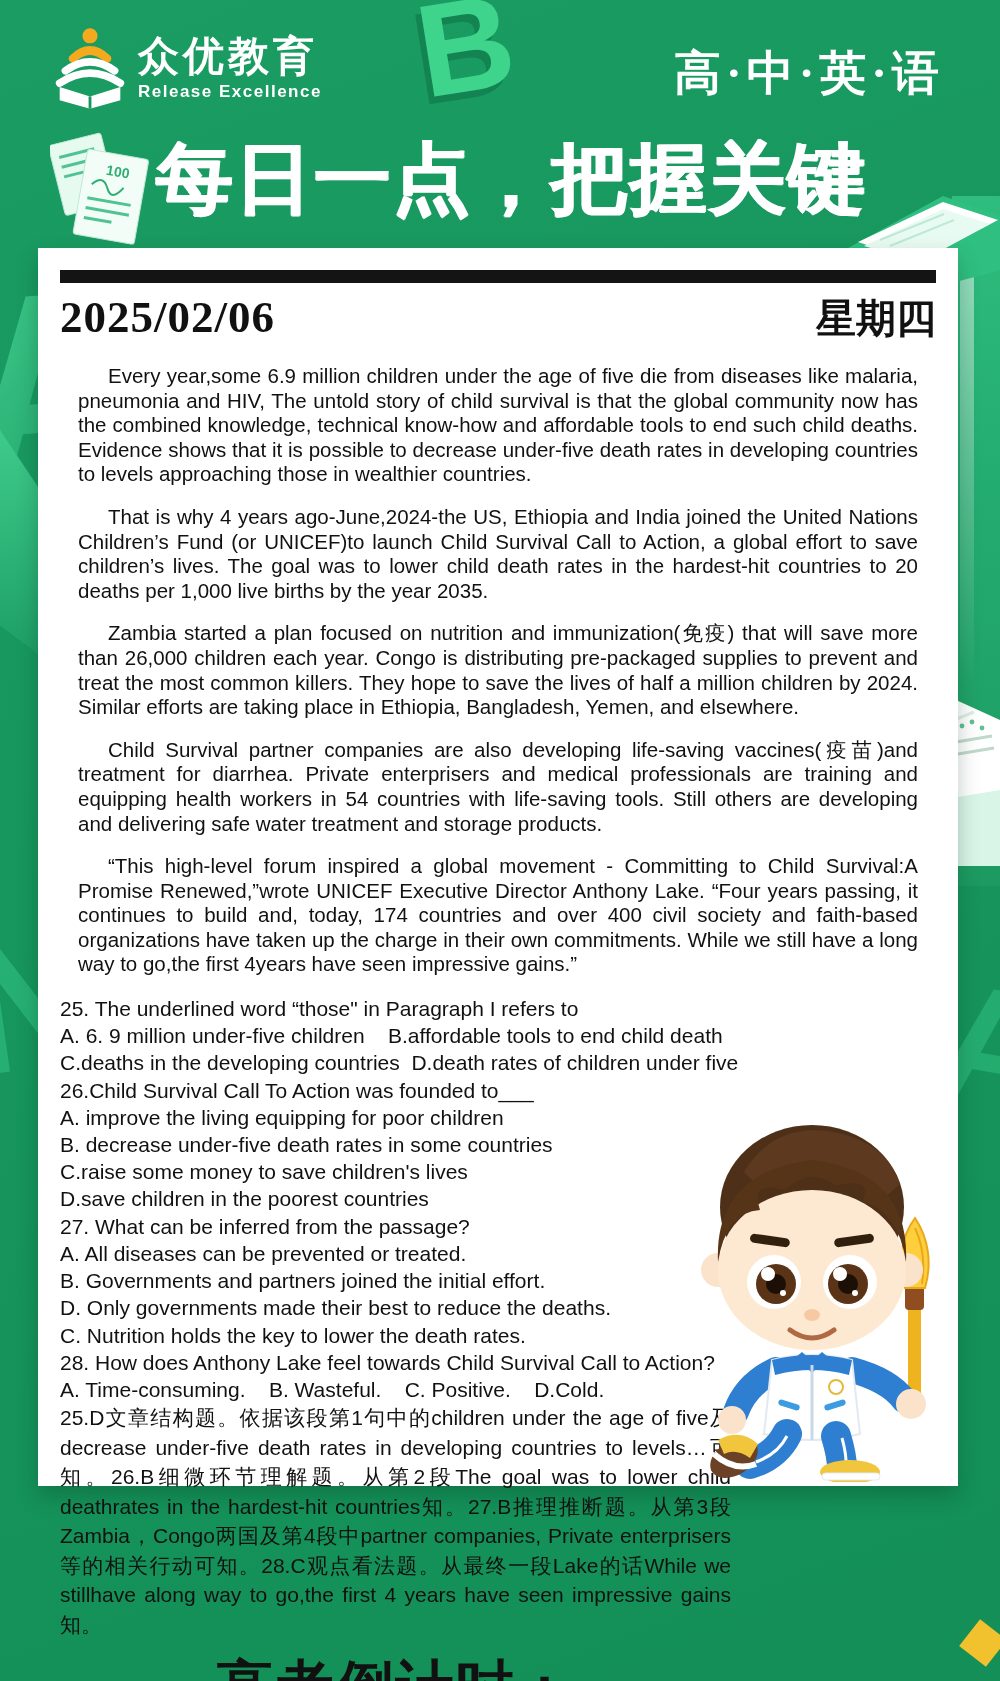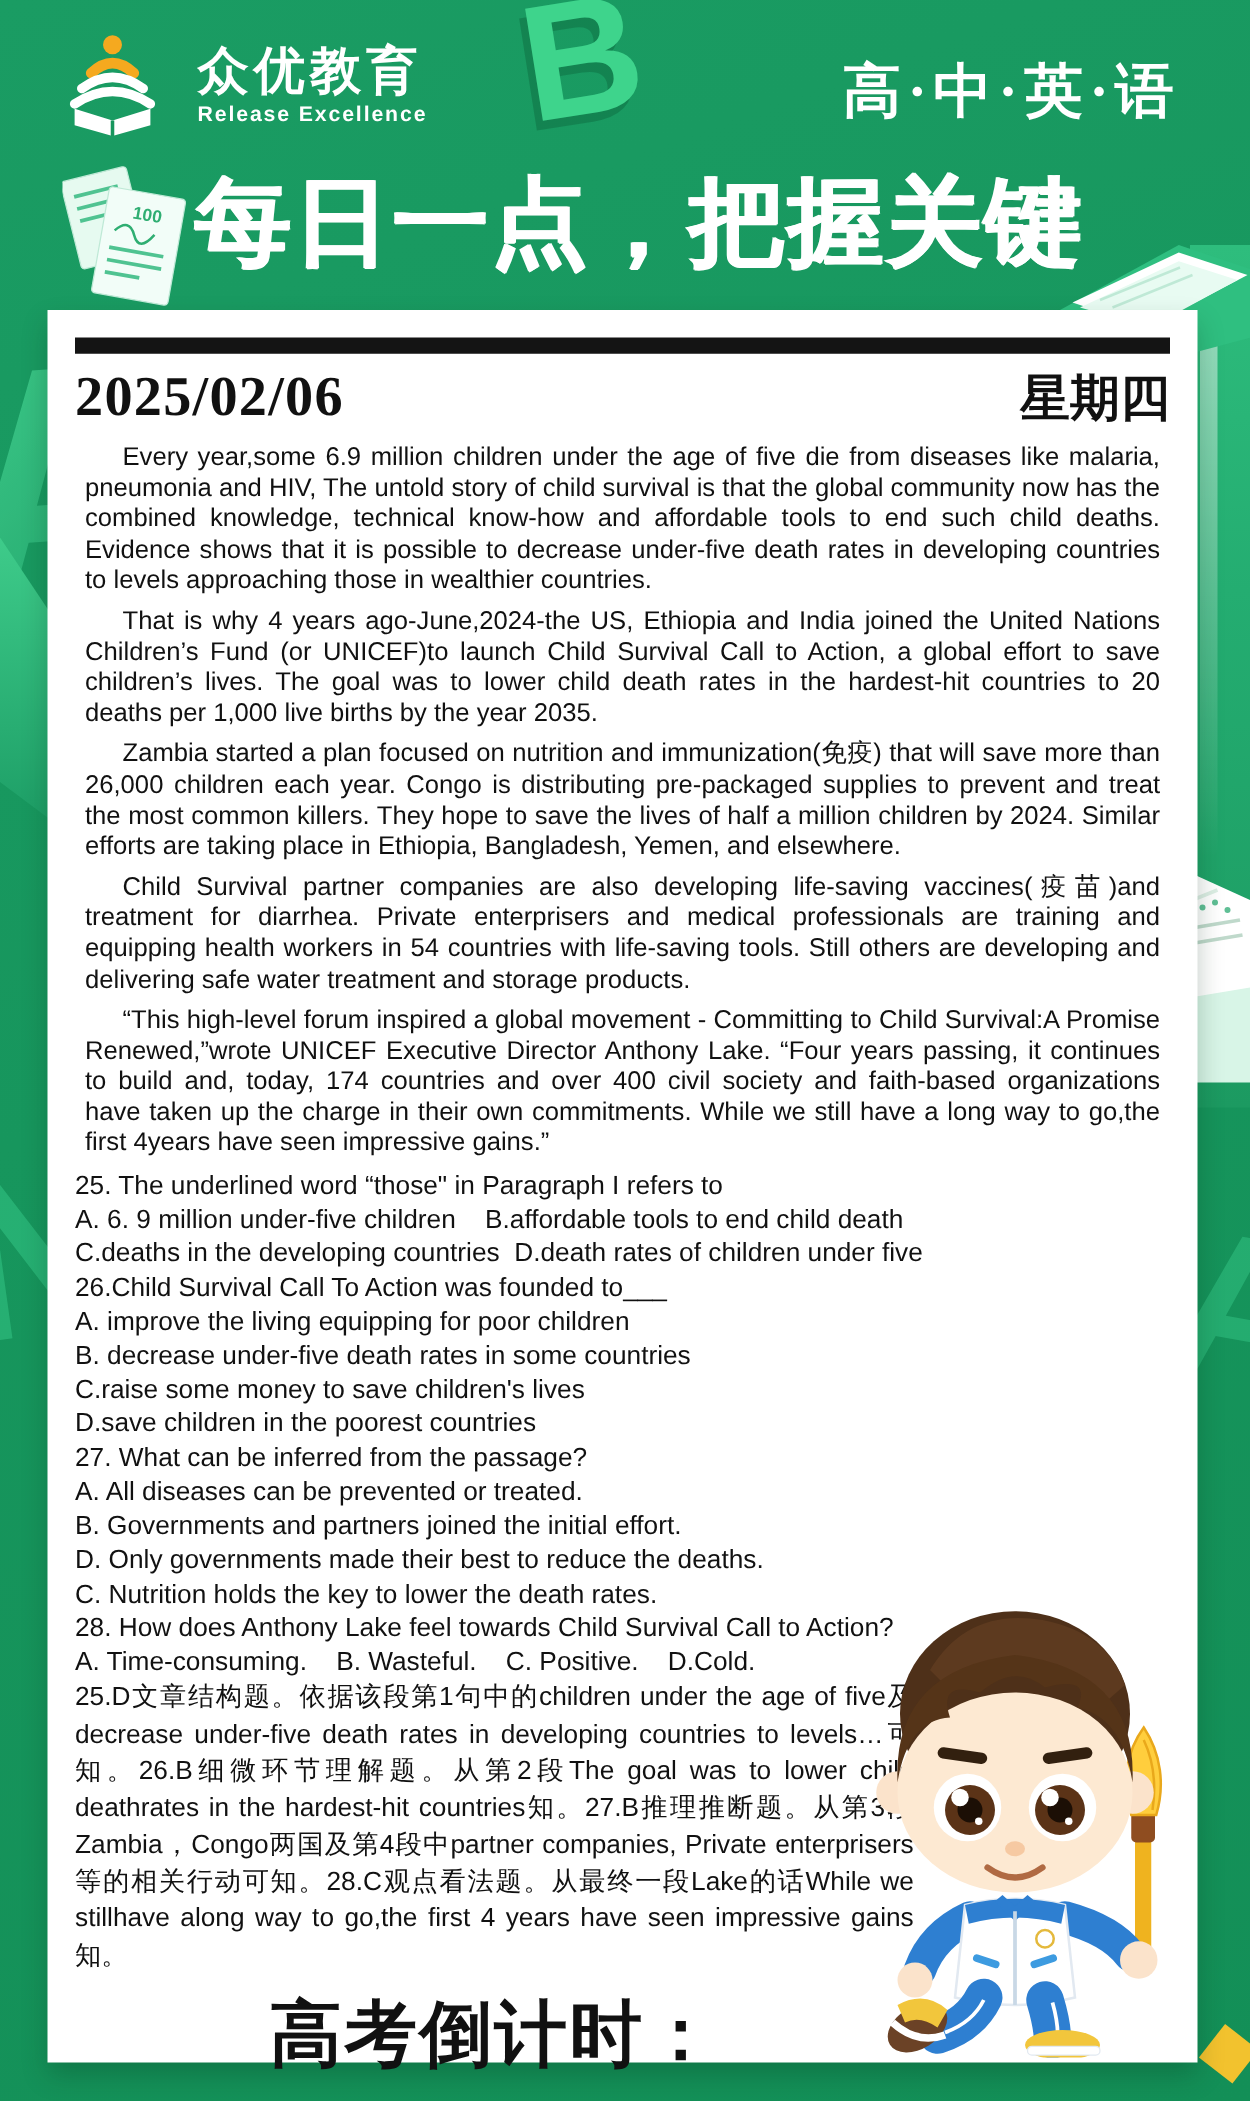--- a/index.html
+++ b/index.html
@@ -16,40 +16,40 @@
   .decor-wedge{left:0;top:430px;width:46px;height:230px;background:linear-gradient(180deg,#3ecb8a,#1d9e66);clip-path:polygon(0 0,100% 30%,100% 100%,0 85%);}
   .decor-n-left{left:-34px;top:916px;font-size:180px;transform:rotate(-8deg);opacity:.55;}
   .decor-a-right{left:940px;top:966px;font-size:160px;transform:rotate(10deg);opacity:.5;}
   .decor-band{left:952px;top:196px;width:48px;height:690px;background:linear-gradient(180deg,#2ebd7d 0%,#24ad71 40%,#1c9a61 100%);}
   .decor-band .stripe-white{position:absolute;left:0;top:556px;width:100%;height:22px;background:#ffffff;}
   .decor-band .stripe-mint{position:absolute;left:0;top:578px;width:100%;height:92px;background:#d8f5e7;}
   .decor-band .gloss{position:absolute;left:8px;top:30px;width:14px;height:460px;background:linear-gradient(180deg,rgba(255,255,255,.55),rgba(255,255,255,0));border-radius:8px;}
   .decor-tip{left:966px;top:1626px;width:34px;height:34px;background:#f2c22e;transform:rotate(38deg);}
   
   .header{position:absolute;left:0;top:0;width:100%;height:248px;z-index:3;}
-  .logo{position:absolute;left:54px;top:26px;display:flex;align-items:center;gap:32px;}
+  .logo{position:absolute;left:54px;top:26px;display:flex;align-items:center;gap:12px;}
   .logo-text .brand{color:#fff;font-size:41px;font-weight:900;letter-spacing:4px;line-height:1.1;}
   .logo-text .slogan{color:#fff;font-size:17px;font-weight:700;letter-spacing:1.5px;margin-top:2px;}
   .badge-b{position:absolute;left:418px;top:-20px;font-size:132px;font-weight:900;
     color:#3ed48c;transform:rotate(-9deg);line-height:1;
     text-shadow:-6px 7px 0 rgba(13,104,63,.45);}
   .subject{position:absolute;left:642px;top:42px;color:#fff;font-size:47px;font-weight:900;
     letter-spacing:5px;font-family:"Liberation Serif", serif;margin-left:32px;}
   .title-row{position:absolute;left:52px;top:122px;display:flex;align-items:flex-start;}
   .main-title{color:#fff;font-size:77px;font-weight:900;letter-spacing:2px;line-height:112px;
     text-shadow:1px 0 0 #fff,-1px 0 0 #fff,0 1px 0 #fff;white-space:nowrap;}
   
-  .card{position:absolute;left:38px;top:248px;width:920px;height:1402px;background:#ffffff;
+  .card{position:absolute;left:38px;top:248px;width:920px;height:1238px;background:#ffffff;
     z-index:2;box-sizing:border-box;padding:0 22px;box-shadow:0 10px 20px rgba(0,40,20,.25);color:#111;}
   .topbar{margin-top:22px;height:13px;background:#141414;}
   .daterow{display:flex;justify-content:space-between;align-items:baseline;margin-top:8px;}
   .date{font-family:"Liberation Serif", serif;font-size:45px;font-weight:900;letter-spacing:1px;}
   .weekday{font-family:"Liberation Serif", serif;font-size:40px;font-weight:900;}
   .passage{margin-top:4px;}
-  .passage p{margin:8px;text-indent:30px;text-align:justify;font-size:20.5px;line-height:24.6px;}
+  .passage p{margin:18px;text-indent:30px;text-align:justify;font-size:20.5px;line-height:24.6px;}
   .questions{margin-top:6px;}
   .qline{font-size:21px;line-height:27.2px;white-space:pre-wrap;}
   .answers{font-size:21px;line-height:29.5px;text-align:justify;}
   .mascot-spacer{float:right;width:205px;height:170px;margin-top:90px;}
   .countdown{margin-top:10px;display:flex;align-items:center;gap:30px;flex-direction:column;}
   .cd-label{font-size:58px;font-weight:900;letter-spacing:2px;color:#111;}
   .cd-badge{background:#1e9a60;border-radius:34px;height:67px;padding:0 24px;display:flex;align-items:center;color:#fff;}
   .cd-days{font-size:57px;font-weight:900;letter-spacing:2px;}
   .cd-unit{font-size:30px;font-weight:700;margin-left:8px;margin-top:10px;}
   .thick-line{margin-top:40px;margin-left:20px;width:296px;height:11px;background:#111;}

